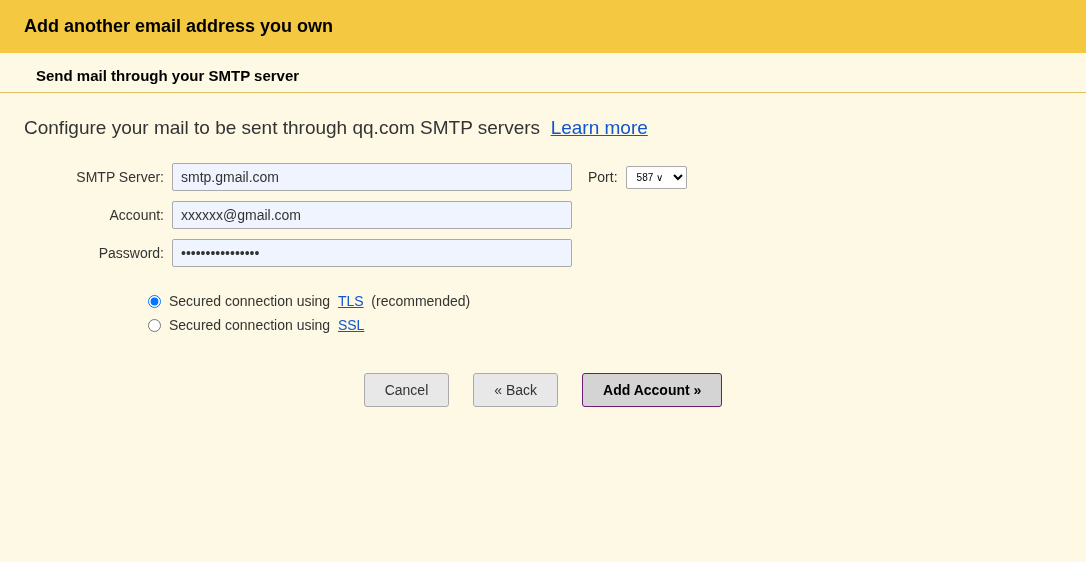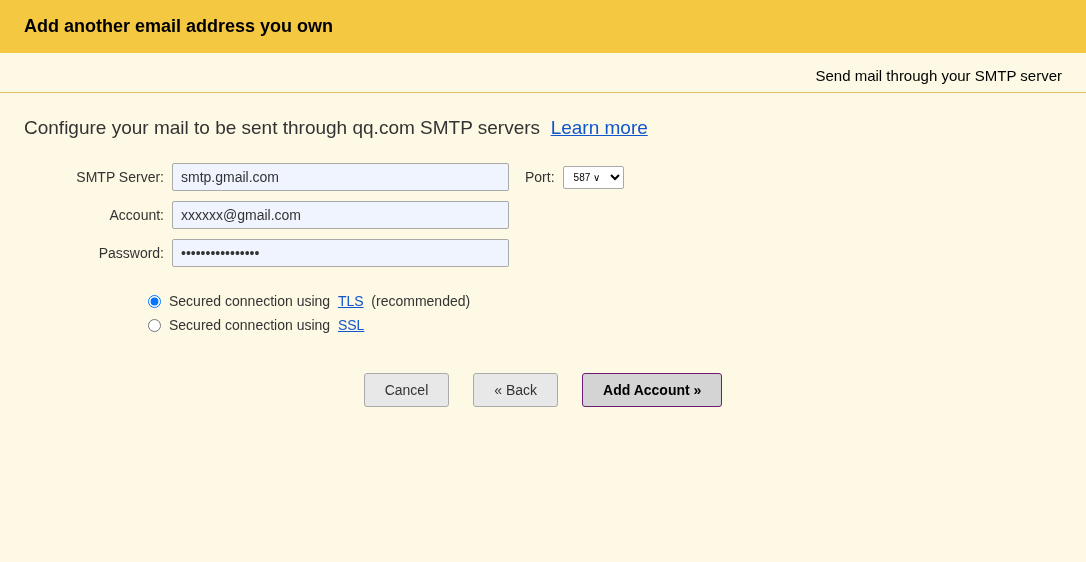--- a/index.html
+++ b/index.html
@@ -23,25 +23,24 @@
       padding: 16px 24px;
     }
 
     .header h1 {
       font-size: 18px;
       font-weight: bold;
       color: #000;
     }
 
     .subheader {
-      padding: 14px 24px 8px 24px;
+      padding: 14px 24px 8px 36px;
       font-size: 15px;
-      font-weight: normal;
+      font-weight: bold;
       color: #000;
-      text-align: right;
     }
 
     .divider {
       height: 1px;
       background-color: #e0c060;
       margin: 0 0 16px 0;
     }
 
     .description {
       padding: 8px 24px 16px 24px;
@@ -67,21 +66,21 @@
     .form-label {
       text-align: right;
       width: 140px;
       margin-right: 8px;
       font-size: 14px;
       color: #333;
       flex-shrink: 0;
     }
 
     .form-input {
-      width: 337px;
+      width: 400px;
       padding: 5px 8px;
       font-size: 14px;
       border: 1px solid #aaa;
       background-color: #f0f4ff;
       border-radius: 2px;
       color: #333;
     }
 
     .port-label {
       margin-left: 16px;

